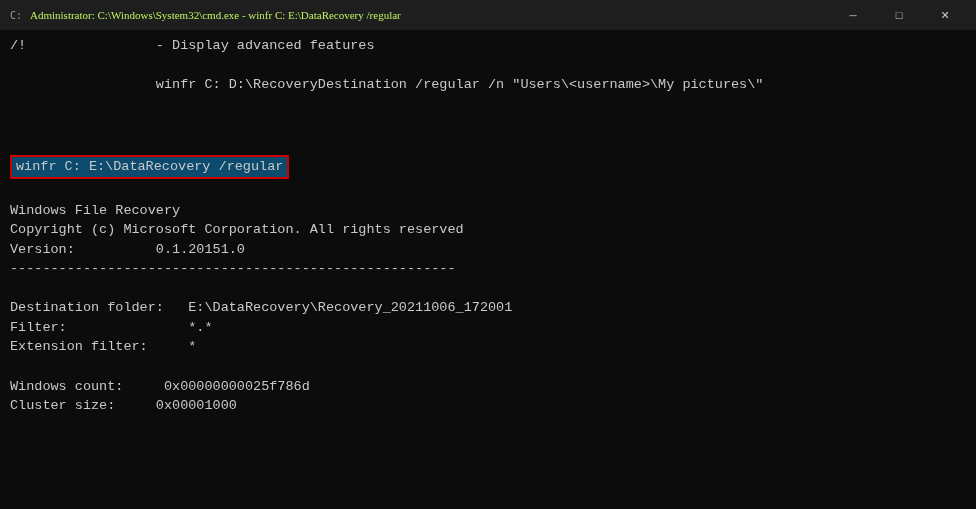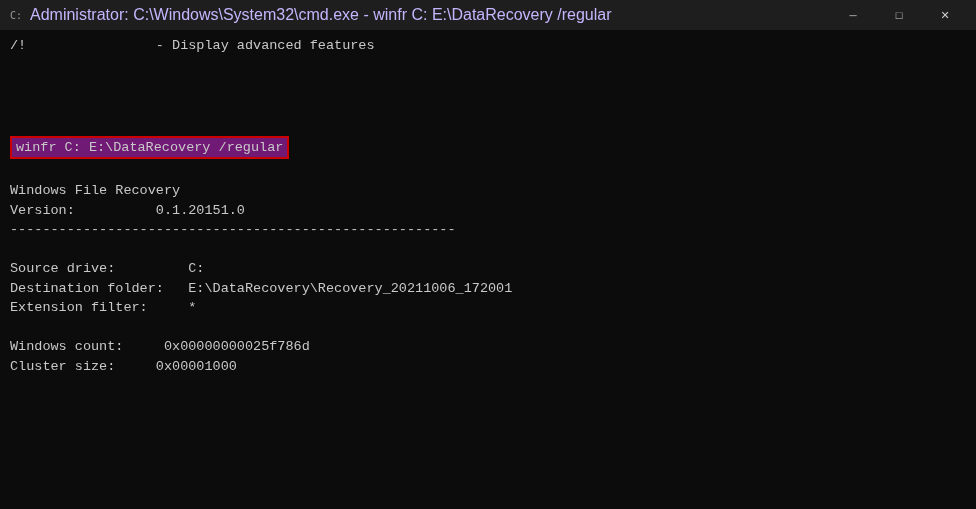--- a/index.html
+++ b/index.html
@@ -28,23 +28,23 @@
       height: 16px;
       margin-right: 6px;
       display: flex;
       align-items: center;
       justify-content: center;
       font-size: 11px;
       color: #999;
     }
     .titlebar-title {
       flex: 1;
-      font-family: Liberation Sans, sans-serif;
-      font-size: 16px;
-      color: #c4b5fd;
+      font-family: Liberation Serif, serif;
+      font-size: 11px;
+      color: #bef264;
       white-space: nowrap;
       overflow: hidden;
       text-overflow: ellipsis;
     }
     .titlebar-buttons {
       display: flex;
       align-items: center;
       gap: 0;
     }
     .tb-btn {
@@ -93,21 +93,21 @@
     }
     .prompt-text {
       color: #c8c8c8;
       white-space: pre;
     }
     .command-box {
       display: inline-block;
       border: 2px solid #cc0000;
       padding: 0 4px;
       color: #c8c8c8;
-      background: #701a75;
+      background: #0c4a6e;
       white-space: pre;
       font-family: 'Courier New', Courier, monospace;
       font-size: 13.5px;
       line-height: 1.45;
     }
     @keyframes blink {
       50% { opacity: 0; }
     }
   </style>
 </head>
@@ -131,33 +131,35 @@
     <button class="tb-btn close" title="Close">
       <span class="tb-btn-close"></span>
     </button>
   </div>
 </div>
 
 <div class="terminal">
 
   <span class="line">/!                - Display advanced features</span>
   <span class="line empty"></span>
+  <span class="line">                  winfr C: D:\RecoveryDestination /regular /n "Users\&lt;username&gt;\My pictures\"</span>
   <span class="line empty"></span>
   <span class="line empty"></span>
   <span class="line empty"></span>
 
   <div class="prompt-line">
       <span class="command-box">winfr C: E:\DataRecovery /regular</span>
   </div>
 
   <span class="line empty"></span>
   <span class="line">Windows File Recovery</span>
+  <span class="line">Copyright (c) Microsoft Corporation. All rights reserved</span>
   <span class="line">Version:          0.1.20151.0</span>
   <span class="line">-------------------------------------------------------</span>
   <span class="line empty"></span>
-  <span class="line">Source drive:         C:</span>
   <span class="line">Destination folder:   E:\DataRecovery\Recovery_20211006_172001</span>
+  <span class="line">Filter:               *.*</span>
   <span class="line">Extension filter:     *</span>
   <span class="line empty"></span>
   <span class="line">Windows count:     0x00000000025f786d</span>
   <span class="line">Cluster size:     0x00001000</span>
 
 </div>
 
 </body></html>

